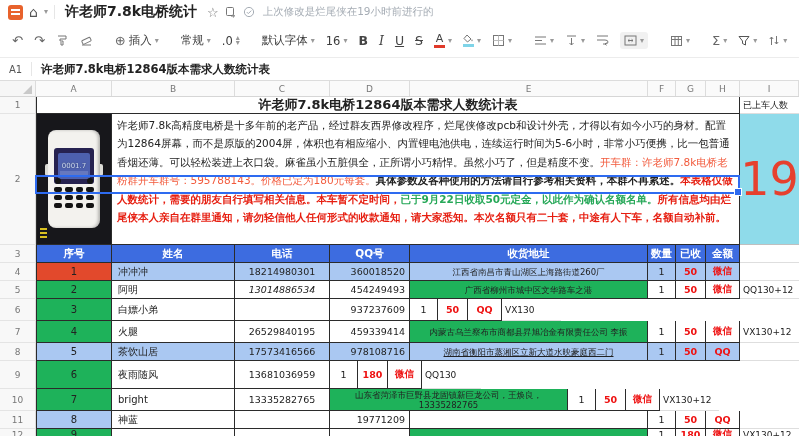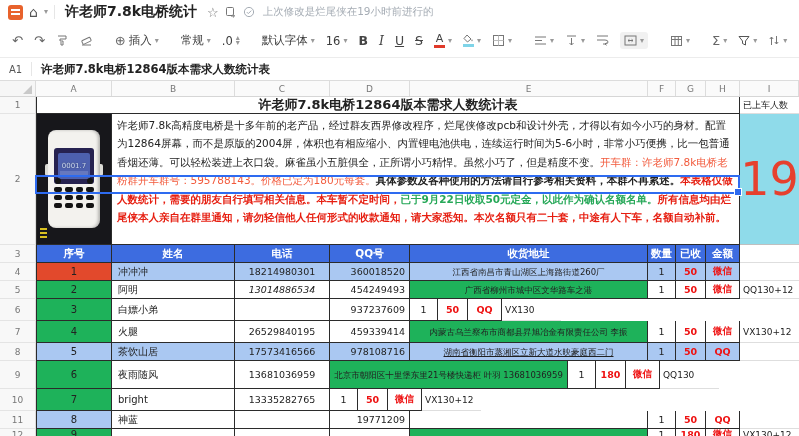--- a/index.html
+++ b/index.html
@@ -379,33 +379,33 @@
           <div class="cell c-qty" style="width: 28px; background: var(--row_blue);">1</div>
           <div class="cell c-paid" style="width: 30px; background: var(--row_blue);">50</div>
           <div class="cell c-method" style="width: 34px; background: var(--row_blue);">QQ</div>
           <div class="icell"></div>
         </div>
         <div class="srow" style="height: 28px;">
           <div class="rownum">9</div>
           <div class="cell first c-serial" style="width: 76px; background: var(--green);">6</div>
           <div class="cell c-name" style="width: 123px;">夜雨随风</div>
           <div class="cell c-phone" style="width: 95px;">13681036959</div>
-          <div class="cell c-addr" style="width: 238px; background: var(--green);">
-            <span>北京市朝阳区十里堡东里21号楼快递柜 叶羽 13681036959</span>
-          </div>
           <div class="cell c-qty" style="width: 28px;">1</div>
           <div class="cell c-paid" style="width: 30px;">180</div>
           <div class="cell c-method" style="width: 34px;">微信</div>
           <div class="icell">QQ130</div>
         </div>
         <div class="srow" style="height: 22px;">
           <div class="rownum">10</div>
           <div class="cell first c-serial" style="width: 76px; background: var(--green);">7</div>
           <div class="cell c-name" style="width: 123px;">bright</div>
           <div class="cell c-phone" style="width: 95px;">13335282765</div>
+          <div class="cell c-addr" style="width: 238px; background: var(--green);">
+            <span>山东省菏泽市巨野县龙固镇新巨龙公司，王焕良，13335282765</span>
+          </div>
           <div class="cell c-qty" style="width: 28px;">1</div>
           <div class="cell c-paid" style="width: 30px;">50</div>
           <div class="cell c-method" style="width: 34px;">微信</div>
           <div class="icell">VX130+12</div>
         </div>
         <div class="srow" style="height: 18px;">
           <div class="rownum">11</div>
           <div class="cell first c-serial" style="width: 76px; background: var(--row_blue);">8</div>
           <div class="cell c-name" style="width: 123px;">神蓝</div>
           <div class="cell c-phone" style="width: 95px;"></div>

